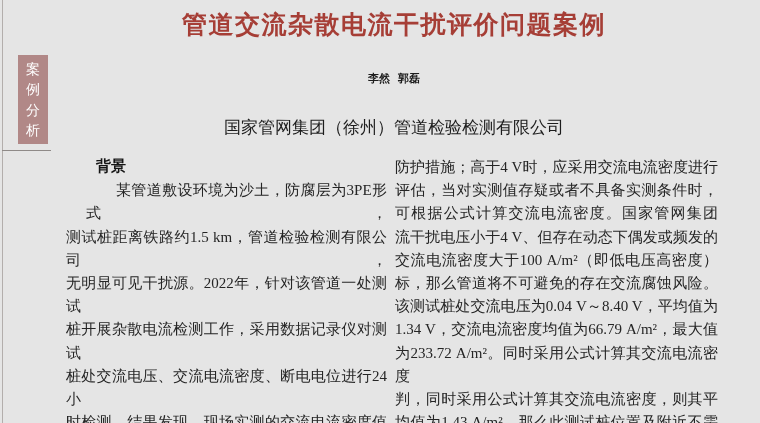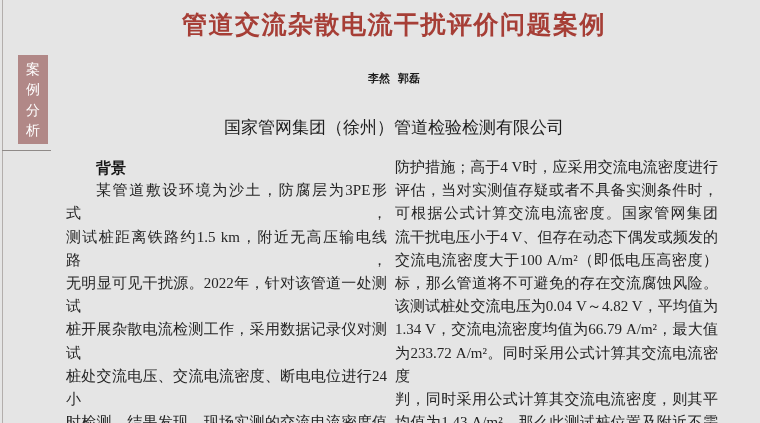--- a/index.html
+++ b/index.html
@@ -42,23 +42,23 @@
     position:absolute; left:0; right:0; top:116px;
     text-align:center; font-size:17px; color:#1c1c1c;
   }
   .col {
     position:absolute; top:156px;
     font-size:15px; line-height:23.2px;
   }
   .col-left  { left:66px;  width:321px; }
   .col-right { left:395px; width:323px; }
   .line { text-align:justify; text-align-last:justify; }
-  .line.ind { text-indent:2em; }
+  .line.ind { text-indent:2em;margin-left:20px; }
   .line.h {
-    font-family:Liberation Sans, sans-serif;
+    font-family:Liberation Mono, monospace;
     font-weight:bold; text-align-last:left; text-indent:2em;
     color:#151515;
   }
 </style>
 </head>
 <body>
 
 <div class="page">
 
   <div class="left-rule"></div>
@@ -73,35 +73,35 @@
   </div>
   <div class="tab-rule"></div>
 
   <div class="authors">李然 郭磊</div>
 
   <div class="affiliation">国家管网集团（徐州）管道检验检测有限公司</div>
 
   <div class="col col-left">
     <div class="line h">背景</div>
     <div class="line ind">某管道敷设环境为沙土，防腐层为3PE形式，</div>
-    <div class="line">测试桩距离铁路约1.5 km，附近无高压输电线路，</div>
+    <div class="line">测试桩距离铁路约1.5 km，管道检验检测有限公司，</div>
     <div class="line">无明显可见干扰源。2022年，针对该管道一处测试</div>
     <div class="line">桩开展杂散电流检测工作，采用数据记录仪对测试</div>
     <div class="line">桩处交流电压、交流电流密度、断电电位进行24小</div>
     <div class="line">时检测，结果发现，现场实测的交流电流密度值与</div>
 
   </div>
 
   <div class="col col-right">
     <div class="line">防护措施；高于4 V时，应采用交流电流密度进行</div>
     <div class="line">评估，当对实测值存疑或者不具备实测条件时，</div>
     <div class="line">可根据公式计算交流电流密度。国家管网集团</div>
     <div class="line">流干扰电压小于4 V、但存在动态下偶发或频发的</div>
     <div class="line">交流电流密度大于100 A/m²（即低电压高密度）</div>
     <div class="line">标，那么管道将不可避免的存在交流腐蚀风险。</div>
-    <div class="line">该测试桩处交流电压为0.04 V～4.82 V，平均值为</div>
+    <div class="line">该测试桩处交流电压为0.04 V～8.40 V，平均值为</div>
     <div class="line">1.34 V，交流电流密度均值为66.79 A/m²，最大值</div>
     <div class="line">为233.72 A/m²。同时采用公式计算其交流电流密度</div>
     <div class="line">判，同时采用公式计算其交流电流密度，则其平</div>
     <div class="line">均值为1.43 A/m²，那么此测试桩位置及附近不需</div>
   </div>
 
 </div>
 
 </body></html>

